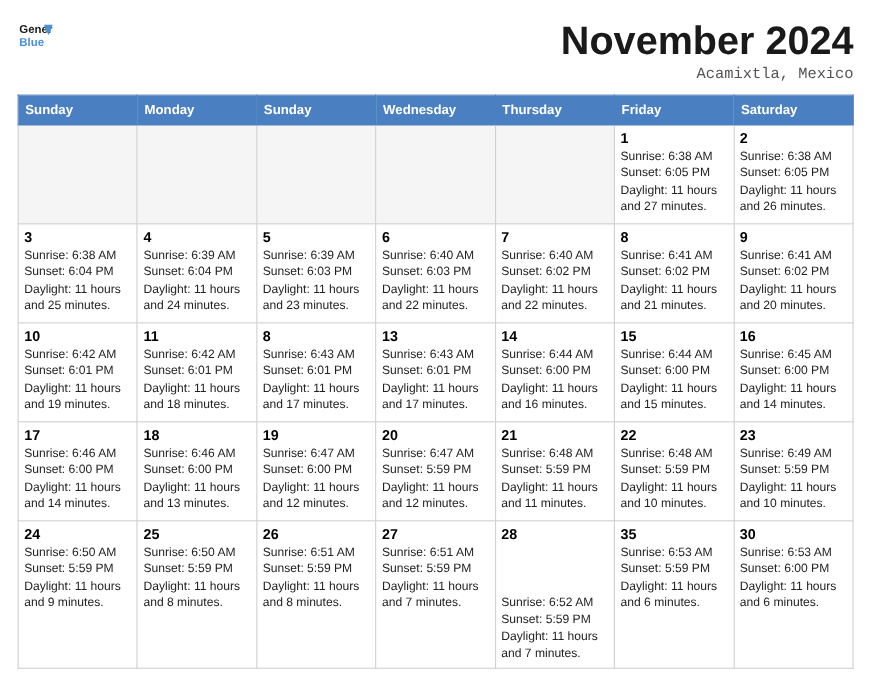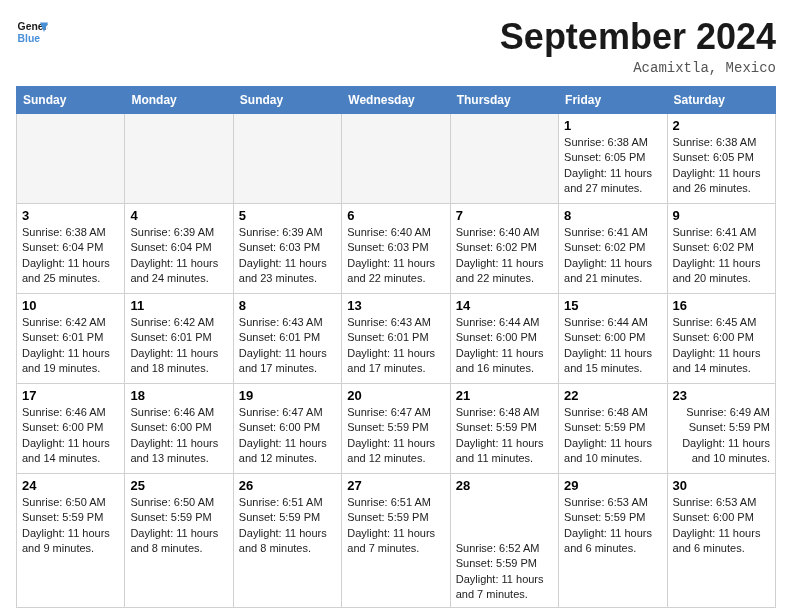--- a/index.html
+++ b/index.html
@@ -84,21 +84,21 @@
 
 <div class="header">
   <div class="logo">
     <svg class="logo-icon" viewBox="0 0 40 40">
       <text x="2" y="18" font-size="13" font-weight="bold" fill="#1a1a1a">General</text>
       <text x="2" y="32" font-size="13" font-weight="bold" fill="#4a90d9">Blue</text>
       <polygon points="30,8 40,8 35,20" fill="#4a90d9"></polygon>
     </svg>
   </div>
   <div class="title-area">
-    <div class="month-title">September 2024</div>
+    <div class="month-title">November 2024</div>
     <div class="location">Acamixtla, Mexico</div>
   </div>
 </div>
 
 <table class="calendar">
   <thead>
     <tr>
     <th>Sunday</th>
         <th>Monday</th>
         <th>Sunday</th>
@@ -248,21 +248,21 @@
 Daylight: 11 hours and 11 minutes.</div>
         </td>
         <td>
           <div class="day-num">22</div>
           <div class="day-info" style="white-space: pre-line;">Sunrise: 6:48 AM
 Sunset: 5:59 PM
 Daylight: 11 hours and 10 minutes.</div>
         </td>
         <td>
           <div class="day-num">23</div>
-          <div class="day-info" style="white-space: pre-line; text-align: right;">Sunrise: 6:49 AM
+          <div class="day-info" style="white-space: pre-line;">Sunrise: 6:49 AM
 Sunset: 5:59 PM
 Daylight: 11 hours and 10 minutes.</div>
         </td>
       </tr>
       <tr class="week-row">
         <td>
           <div class="day-num">24</div>
           <div class="day-info" style="white-space: pre-line;">Sunrise: 6:50 AM
 Sunset: 5:59 PM
 Daylight: 11 hours and 9 minutes.</div>
@@ -285,21 +285,21 @@
 Sunset: 5:59 PM
 Daylight: 11 hours and 7 minutes.</div>
         </td>
         <td>
           <div class="day-num">28</div>
           <div class="day-info" style="white-space: pre-line; margin-top: 48px;">Sunrise: 6:52 AM
 Sunset: 5:59 PM
 Daylight: 11 hours and 7 minutes.</div>
         </td>
         <td>
-          <div class="day-num">29</div>
+          <div class="day-num">35</div>
           <div class="day-info" style="white-space: pre-line;">Sunrise: 6:53 AM
 Sunset: 5:59 PM
 Daylight: 11 hours and 6 minutes.</div>
         </td>
         <td>
           <div class="day-num">30</div>
           <div class="day-info" style="white-space: pre-line;">Sunrise: 6:53 AM
 Sunset: 6:00 PM
 Daylight: 11 hours and 6 minutes.</div>
         </td>

